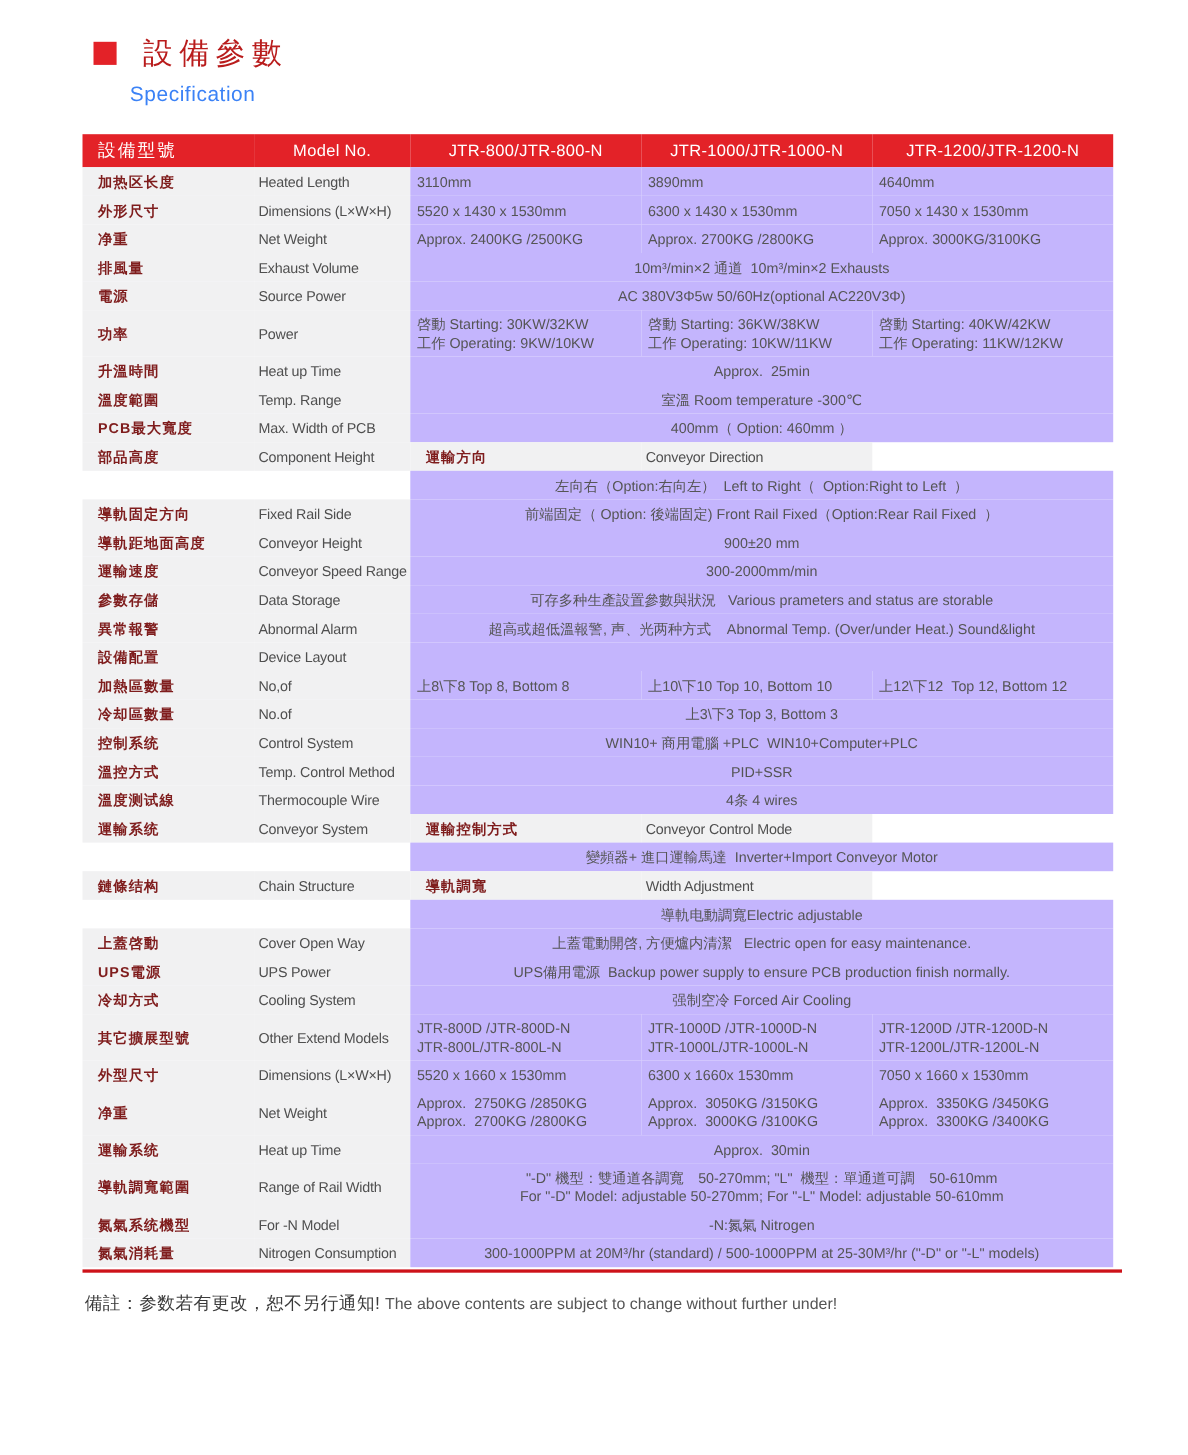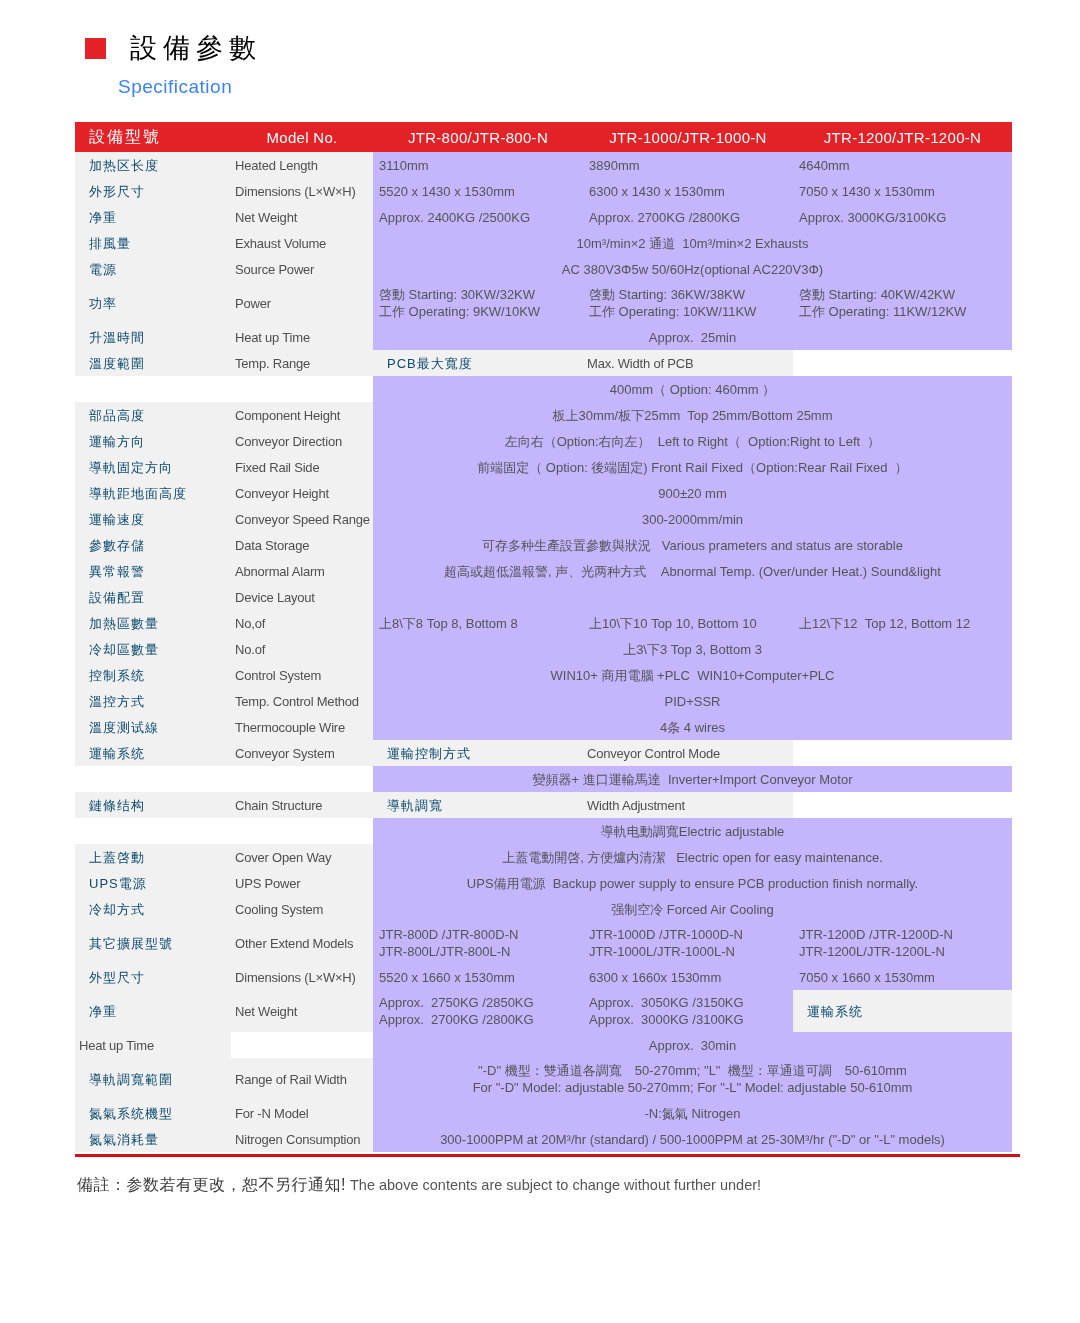--- a/index.html
+++ b/index.html
@@ -8,21 +8,21 @@
     width: 1080px; height: 1323px;
     font-family: "Liberation Sans", "DejaVu Sans", sans-serif;
     color: #555;
     overflow: hidden;
   }
   .content { width: 945px; margin: 0 60px 0 75px; }
 
   
   .title-row { display: flex; align-items: center; padding-top: 30px; margin-left: 10px; }
   .title-square { width: 21px; height: 21px; background: var(--accent, #e32228); margin-right: 24px; }
-  .title-zh { font-size: 27px; color: #000000; letter-spacing: 6px; font-weight: 500; }
+  .title-zh { font-size: 27px; color: #b91c1c; letter-spacing: 6px; font-weight: 500; }
   .title-en { margin: 10px 0 0 43px; font-size: 19px; color: #3b82f6; letter-spacing: 0.5px; }
 
   
   .spec-table {
     margin-top: 24px;
     display: grid;
     grid-template-columns: 156px 142px 210px 210px 219px;
     gap: 0;
     background: #ffffff;
     width: 945px;
@@ -41,21 +41,21 @@
   .hcell {
     background: var(--accent, #e32228);
     color: #ffffff;
     min-height: 30px;
     display: flex; align-items: center; justify-content: center;
     font-size: 15px;
     padding: 4px 6px;
     letter-spacing: 0.3px;
   }
   .hcell.h-zh { justify-content: flex-start; padding-left: 14px; font-size: 16px; letter-spacing: 2px; }
-  .label-zh { padding-left: 14px; letter-spacing: 1px; color: #0c4a6e; }
+  .label-zh { padding-left: 14px; letter-spacing: 1px; color: #7f1d1d; font-weight: bold; }
   .label-en { padding-left: 4px; padding-right: 2px; letter-spacing: -0.2px; }
   .value { background: #c4b5fd; color: #555; }
   .value.left { justify-content: flex-start; }
   .value.span3 { grid-column: 3 / span 3; justify-content: center; text-align: center; }
   .table-bottom-line { width: 945px; height: 3px; background: var(--line, #cd1219); margin-top: 2px; }
 
   
   .footer-note { margin-top: 18px; margin-left: 2px; }
   .footer-zh { font-size: 16px; color: #3b3b3b; letter-spacing: 0.5px; }
   .footer-en { font-size: 14.5px; color: #555; }
@@ -105,26 +105,26 @@
 工作 Operating: 9KW/10KW</div>
       <div class="cell value left">啓動 Starting: 36KW/38KW
 工作 Operating: 10KW/11KW</div>
       <div class="cell value left">啓動 Starting: 40KW/42KW
 工作 Operating: 11KW/12KW</div>
       <div class="cell label-zh">升溫時間</div>
       <div class="cell label-en">Heat up Time</div>
       <div class="cell value span3">Approx.  25min</div>
       <div class="cell label-zh">溫度範圍</div>
       <div class="cell label-en">Temp. Range</div>
+      <div class="cell value span3">室溫 Room temperature -300℃</div>
       <div class="cell label-zh">PCB最大寬度</div>
       <div class="cell label-en">Max. Width of PCB</div>
       <div class="cell value span3">400mm（ Option: 460mm ）</div>
       <div class="cell label-zh">部品高度</div>
       <div class="cell label-en">Component Height</div>
-      <div class="cell value span3">板上30mm/板下25mm  Top 25mm/Bottom 25mm</div>
       <div class="cell label-zh">運輸方向</div>
       <div class="cell label-en">Conveyor Direction</div>
       <div class="cell value span3">左向右（Option:右向左）  Left to Right（  Option:Right to Left  ）</div>
       <div class="cell label-zh">導軌固定方向</div>
       <div class="cell label-en">Fixed Rail Side</div>
       <div class="cell value span3">前端固定（ Option: 後端固定) Front Rail Fixed（Option:Rear Rail Fixed  ）</div>
       <div class="cell label-zh">導軌距地面高度</div>
       <div class="cell label-en">Conveyor Height</div>
       <div class="cell value span3">900±20 mm</div>
       <div class="cell label-zh">運輸速度</div>
@@ -187,20 +187,22 @@
       <div class="cell label-en">Dimensions (L×W×H)</div>
       <div class="cell value left">5520 x 1660 x 1530mm</div>
       <div class="cell value left">6300 x 1660x 1530mm</div>
       <div class="cell value left">7050 x 1660 x 1530mm</div>
       <div class="cell label-zh">净重</div>
       <div class="cell label-en">Net Weight</div>
       <div class="cell value left">Approx.  2750KG /2850KG
 Approx.  2700KG /2800KG</div>
       <div class="cell value left">Approx.  3050KG /3150KG
 Approx.  3000KG /3100KG</div>
+      <div class="cell value left">Approx.  3350KG /3450KG
+Approx.  3300KG /3400KG</div>
       <div class="cell label-zh">運輸系统</div>
       <div class="cell label-en">Heat up Time</div>
       <div class="cell value span3">Approx.  30min</div>
       <div class="cell label-zh">導軌調寬範圍</div>
       <div class="cell label-en">Range of Rail Width</div>
       <div class="cell value span3">"-D" 機型：雙通道各調寬　50-270mm; "L"  機型：單通道可調　50-610mm
 For "-D" Model: adjustable 50-270mm; For "-L" Model: adjustable 50-610mm</div>
       <div class="cell label-zh">氮氣系统機型</div>
       <div class="cell label-en">For -N Model</div>
       <div class="cell value span3">-N:氮氣 Nitrogen</div>

